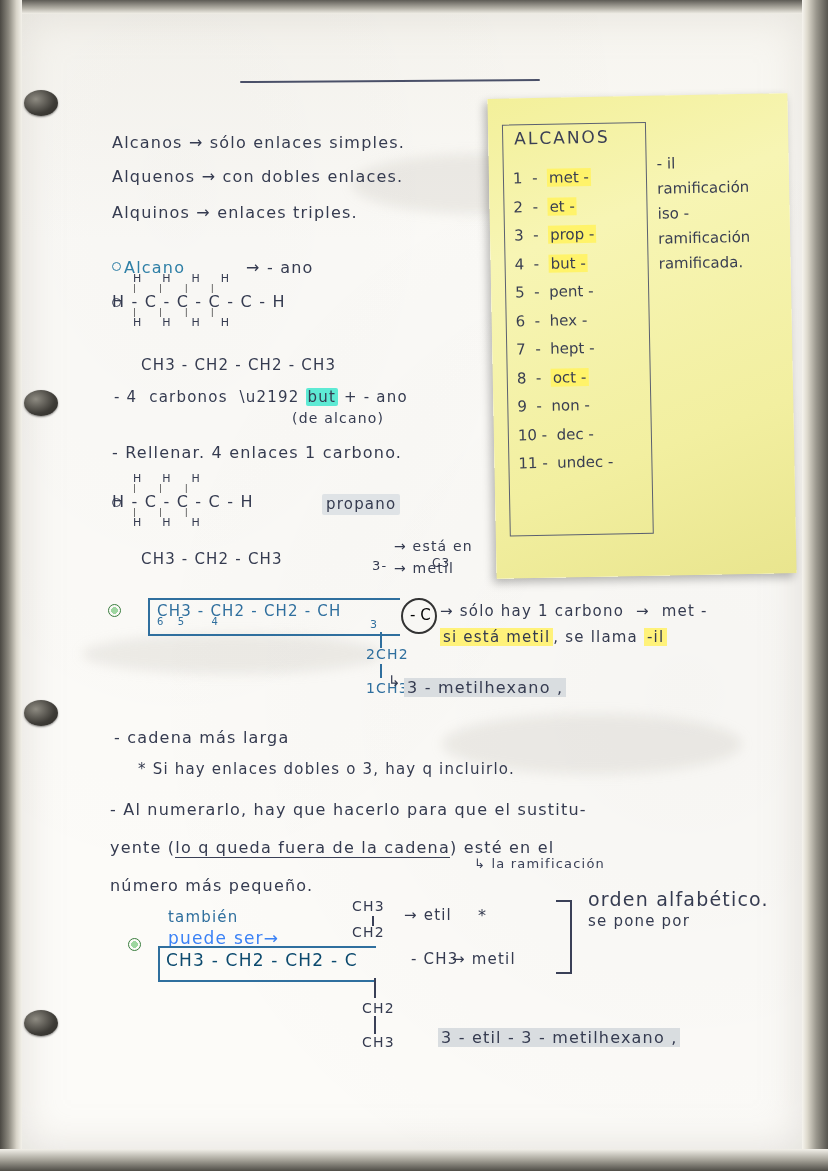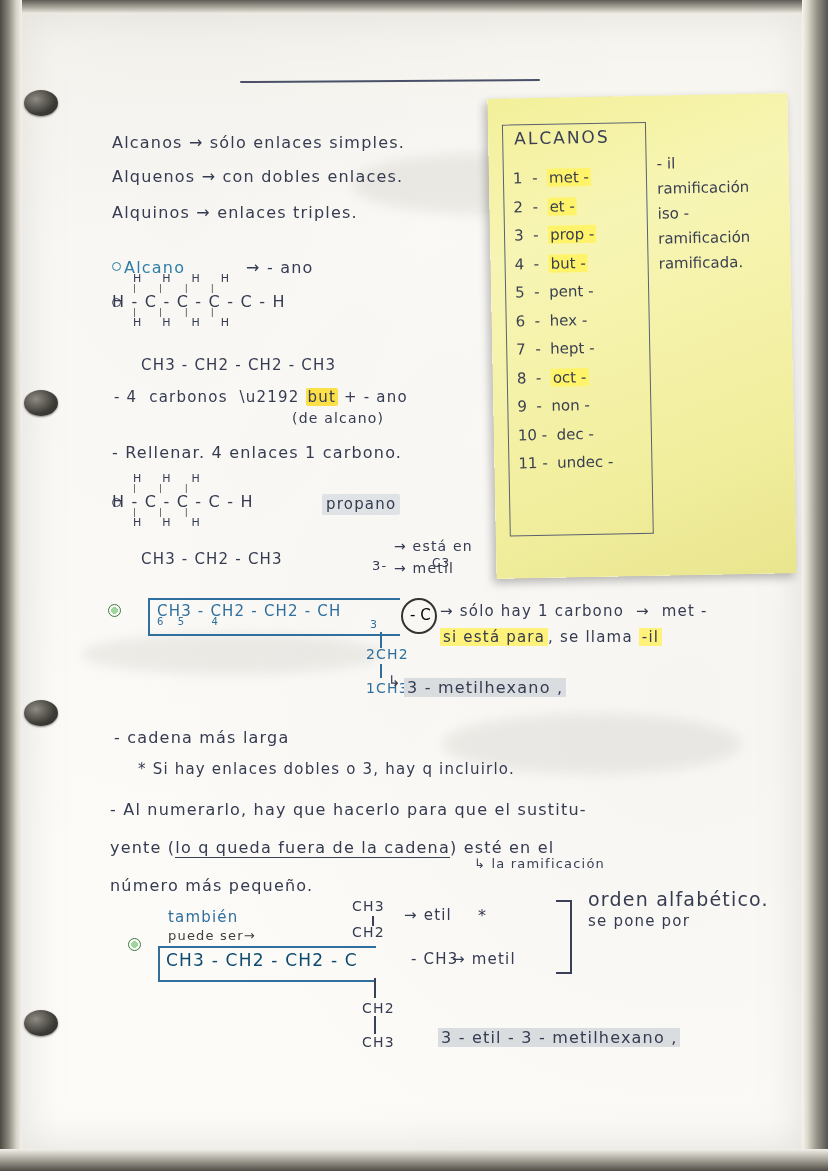--- a/index.html
+++ b/index.html
@@ -61,21 +61,21 @@
   .ano-lbl{left:246px;top:258px;font-size:16px;}
 
   .chain1{left:112px;top:292px;font-size:16px;}
   .hrow1{left:133px;top:272px;font-size:11px;letter-spacing:0;}
   .hrow2{left:133px;top:316px;font-size:11px;letter-spacing:0;}
   .bond1{left:133px;top:283px;font-size:9px;letter-spacing:0;color:#444;}
   .bond2{left:133px;top:307px;font-size:9px;letter-spacing:0;color:#444;}
 
   .cond1{left:141px;top:356px;font-size:15px;}
   .carb4{left:114px;top:388px;font-size:15px;}
-  .hl-but{background:#fde047;padding:0 2px;border-radius:2px;text-align:center;}
+  .hl-but{background:#5eead4;padding:0 2px;border-radius:2px;text-align:center;}
   .dealc{left:292px;top:410px;font-size:14px;}
 
   .rell{left:112px;top:443px;font-size:16px;}
   .chain2{left:112px;top:492px;font-size:16px;}
   .hrow3{left:133px;top:472px;font-size:11px;letter-spacing:0;}
   .hrow4{left:133px;top:516px;font-size:11px;letter-spacing:0;}
   .bond3{left:133px;top:483px;font-size:9px;letter-spacing:0;color:#444;}
   .bond4{left:133px;top:507px;font-size:9px;letter-spacing:0;color:#444;}
   .prop-lbl{left:322px;top:494px;font-size:15px;background:#dfe3e6;padding:1px 4px;border-radius:2px;}
   .cond2{left:141px;top:550px;font-size:15px;}
@@ -101,21 +101,21 @@
 
   .cadena{left:114px;top:728px;font-size:16px;}
   .sihay{left:138px;top:760px;font-size:15px;}
   .alnum{left:110px;top:800px;font-size:16px;}
   .yente{left:110px;top:838px;font-size:16px;}
   .ulined{border-bottom:1.5px solid #3a4057;}
   .laram{left:474px;top:856px;font-size:13px;color:#3a4057;}
   .numero{left:110px;top:876px;font-size:16px;}
 
   .tambien{left:168px;top:908px;font-size:15px;color:#2f6f9e;}
-  .puedeser{left:168px;top:928px;font-size:13px;color:#404040;}
+  .puedeser{left:168px;top:928px;font-size:17px;color:#3b82f6;}
   .ch3top{left:352px;top:898px;font-size:14px;}
   .etil{left:404px;top:906px;font-size:15px;}
   .star2{left:478px;top:906px;font-size:16px;}
   .ch2mid{left:352px;top:924px;font-size:14px;}
   .boxchain2{position:absolute;left:158px;top:946px;width:216px;height:32px;
     border:2px solid #2f6f9e;border-right:none;}
   .chain4{left:166px;top:950px;font-size:17px;color:#0c4a6e;}
   .ch3r{left:388px;top:950px;font-size:15px;margin-left:23px;}
   .metil2{left:452px;top:950px;font-size:15px;}
   .bracket{position:absolute;left:556px;top:900px;width:14px;height:70px;
@@ -203,21 +203,21 @@
 
   <div class="bulg" style="left:108px;top:604px;"></div>
   <div class="boxchain"></div>
   <div class="hw chain3">CH3 - CH2 - CH2 - CH</div>
   <div class="hw" style="left:157px;top:616px;font-size:10px;color:#2f6f9e;">6   5      4</div>
 
   <div class="circleC">
       <span>- C</span>
     </div>
   <div class="hw solo ink">→ sólo hay 1 carbono  →  met -</div>
-  <div class="hw sifuera ink"><span class="hl-yellow">si está para</span>, se llama <span class="hl-yellow">-il</span></div>
+  <div class="hw sifuera ink"><span class="hl-yellow">si está metil</span>, se llama <span class="hl-yellow">-il</span></div>
 
   <div class="vline" style="left:380px;top:632px;height:16px;"></div>
   <div class="hw vtxt" style="left:370px;top:618px;font-size:11px;">3</div>
   <div class="hw vtxt" style="left:366px;top:646px;font-size:14px;">2CH2</div>
   <div class="vline" style="left:380px;top:664px;height:14px;"></div>
   <div class="hw vtxt" style="left:366px;top:680px;font-size:14px;">1CH3</div>
 
   <div class="hw lbranch ink">↳</div>
   <div class="hw metilhex ink"><span class="hl-grey">3 - metilhexano ,</span></div>
 

